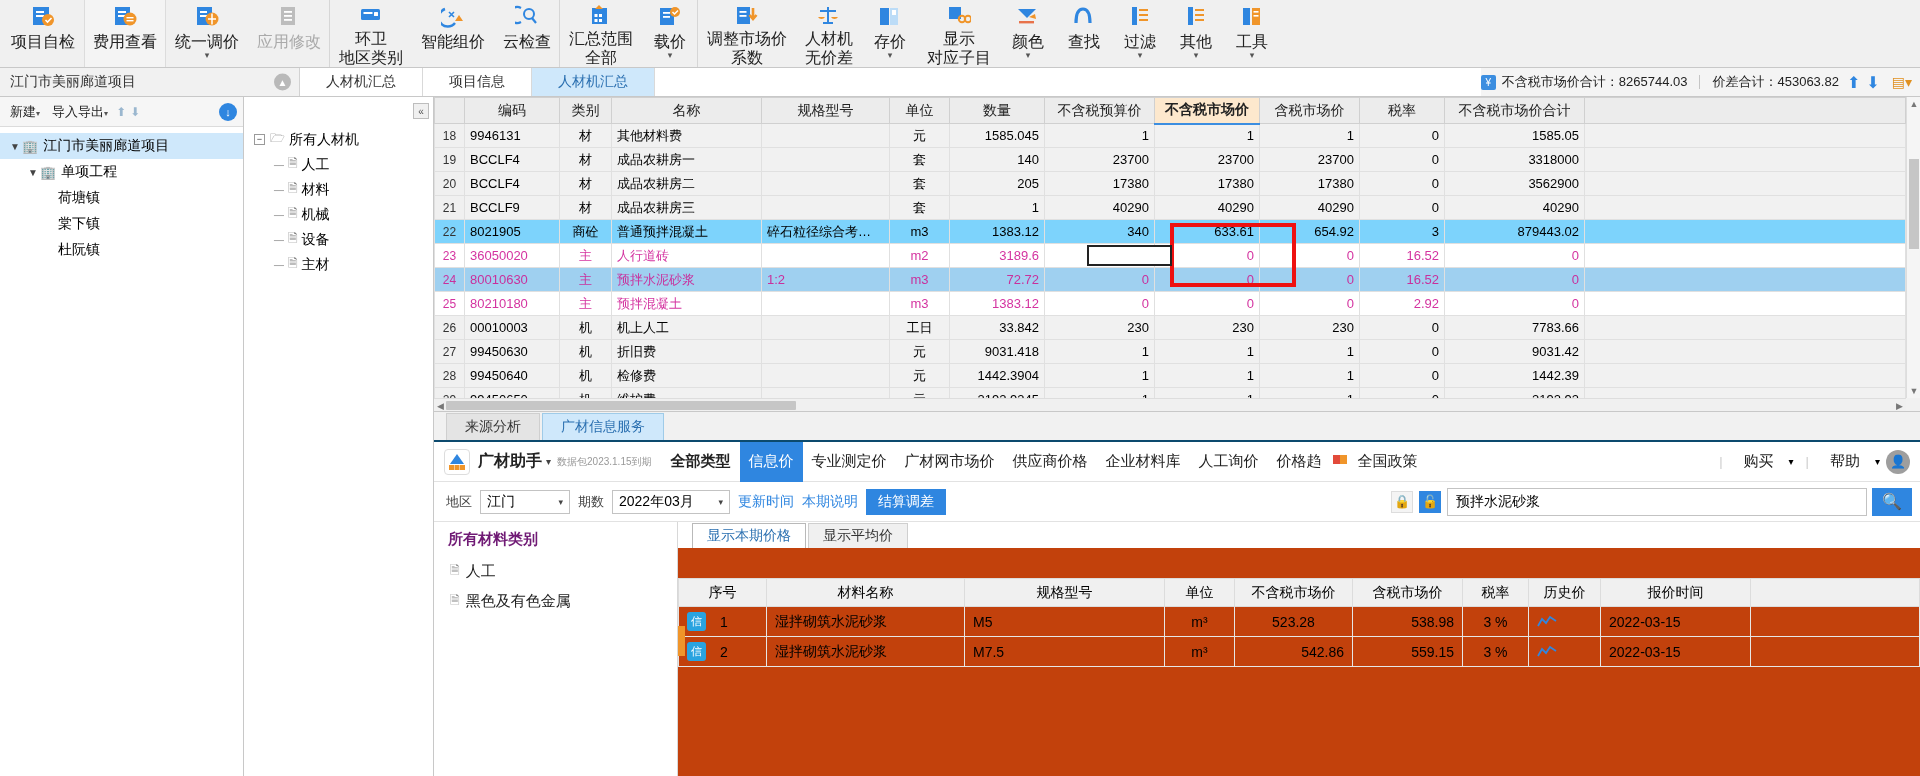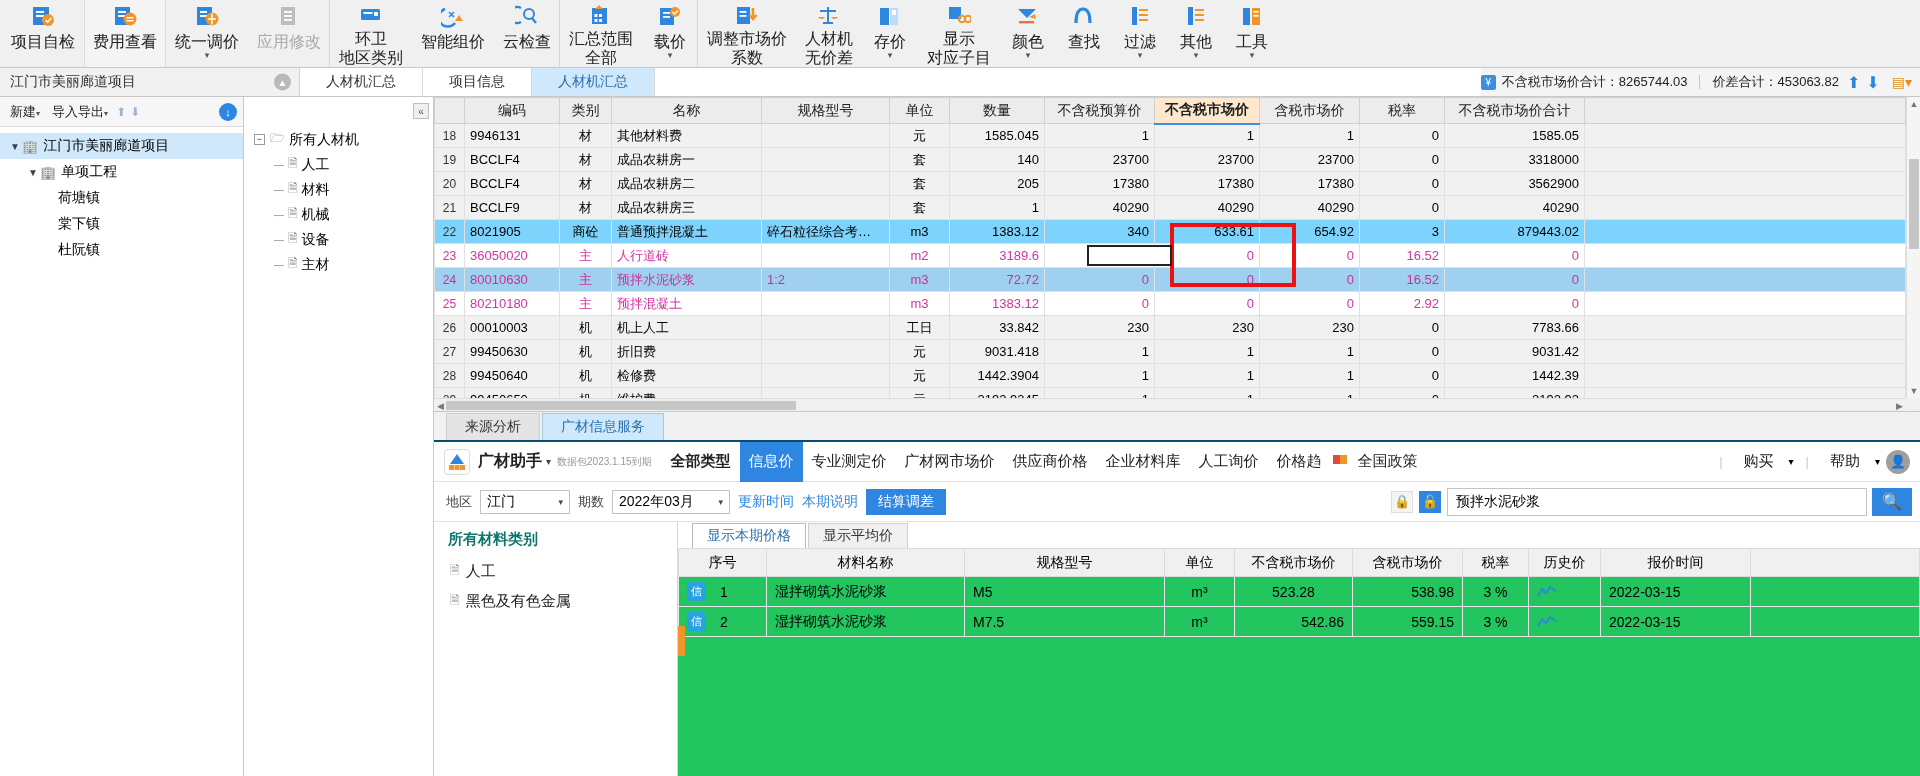--- a/index.html
+++ b/index.html
@@ -139,24 +139,24 @@
   .btnblue { background:#2f86e0; color:#fff; font-size:14px; padding:4px 12px; }
   .searchwrap { margin-left:auto; display:flex; align-items:center; gap:6px; padding-right:8px;}
   .lock { width:22px;height:22px;background:#f4f4f4;border:1px solid #ddd;display:flex;align-items:center;justify-content:center;font-size:13px;color:#333;}
   .lock.blue { background:#2f86e0; color:#fff; border-color:#2f86e0;}
   .sbox { width:420px; height:28px; border:1px solid #c3c3c3; display:flex; align-items:center; padding-left:8px; font-size:14px;}
   .sbtn { width:40px;height:28px;background:#2f86e0;color:#fff;display:flex;align-items:center;justify-content:center;font-size:16px; margin-left:-1px;}
 
   
   .bottom { flex:1; display:flex; min-height:0; }
   .bleft { width:244px; flex:0 0 244px; border-right:1px solid #d8d8d8; background:#fff; }
-  .bltitle { height:34px; display:flex; align-items:center; padding-left:14px; font-size:15px; font-weight:bold; color:#0f766e;}
+  .bltitle { height:34px; display:flex; align-items:center; padding-left:14px; font-size:15px; font-weight:bold; color:#701a75;}
   .blitem { height:30px; display:flex; align-items:center; padding-left:16px; font-size:15px; color:#222;}
   .blitem .fi { color:#8a8a8a; margin-right:6px; font-size:12px;}
-  .bright { flex:1; display:flex; flex-direction:column; min-width:0; background:#22c55e; position:relative;}
+  .bright { flex:1; display:flex; flex-direction:column; min-width:0; background:#c2410c; position:relative;gap:30px;}
   .bsubtabs { height:26px; display:flex; align-items:flex-end; padding-left:14px; gap:2px; background:#fff;}
   .bst { padding:3px 14px; font-size:14px; border:1px solid #cfcfcf; border-bottom:none; background:#f0f0f0; color:#333;}
   .bst.active { background:#fff; color:#2a6fb0; border-color:#b9b9b9;}
   table.ptable { border-collapse:collapse; width:100%; table-layout:fixed; font-size:14px; }
   table.ptable th { background:#f0f0f0; border:1px solid #dcdcdc; font-weight:normal; height:28px; font-size:14px;}
   table.ptable td { border:1px solid #e6e6e6; height:30px; padding:0 8px; white-space:nowrap; overflow:hidden;}
   .badge { width:19px;height:19px;background:#29a3e0;color:#fff;font-size:11px;display:flex;align-items:center;justify-content:center;border-radius:3px;}
   .orangebar { position:absolute; left:0; top:104px; width:7px; height:30px; background:#f0952a; }
   svg { display:block; }
 </style>

